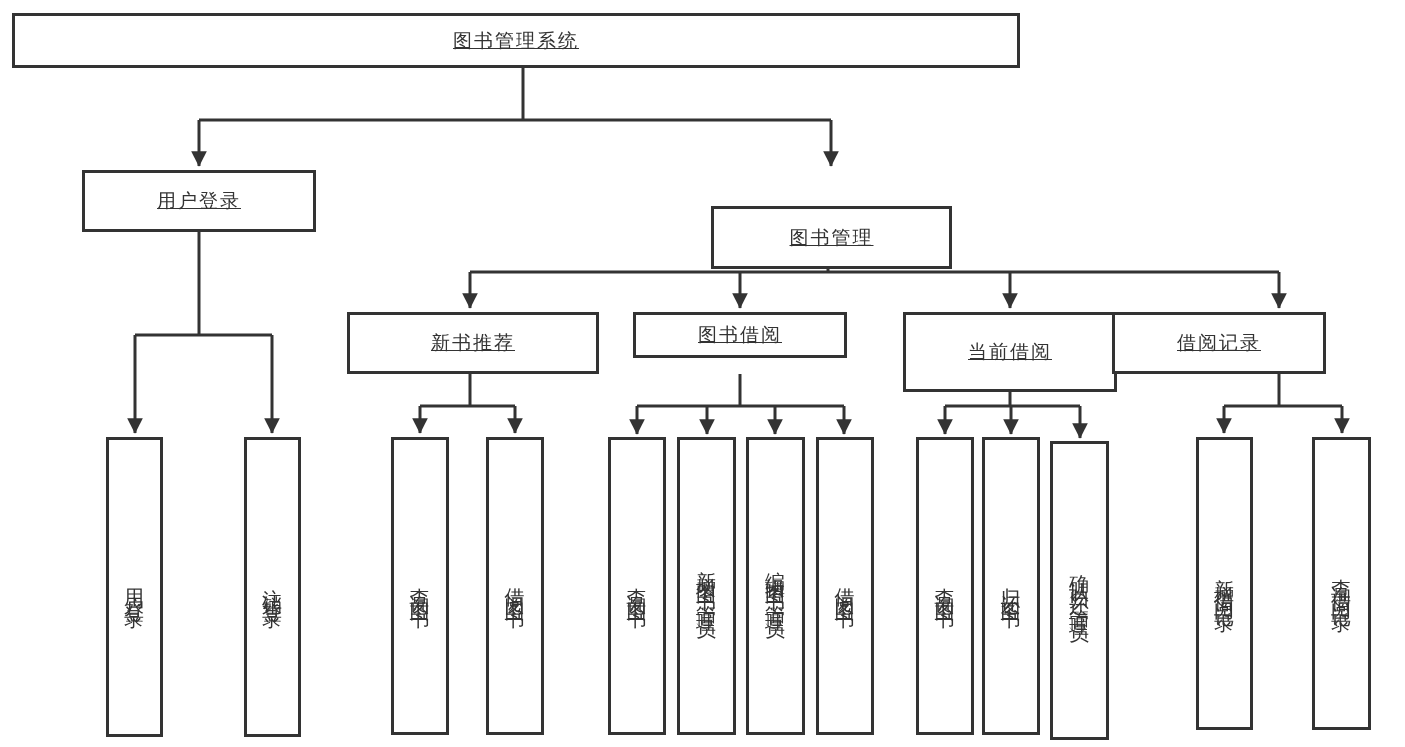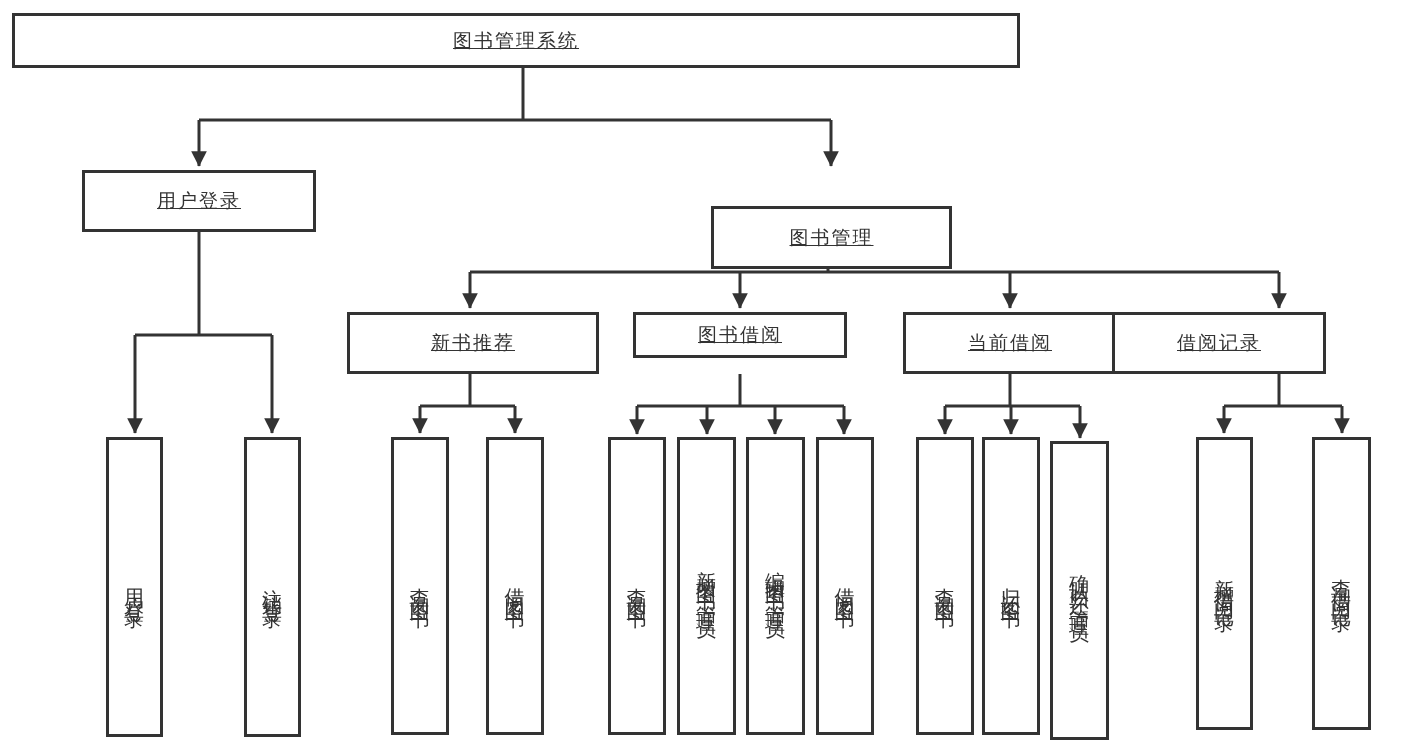--- a/index.html
+++ b/index.html
@@ -112,21 +112,21 @@
   <div class="hbox" style="left:711px;top:170px;width:241px;height:63px;margin-top:36px;">
     <span>图书管理</span>
   </div>
 
   <div class="hbox" style="left:347px;top:312px;width:252px;height:62px;">
     <span>新书推荐</span>
   </div>
   <div class="hbox" style="left:633px;top:312px;width:214px;height:46px;">
     <span>图书借阅</span>
   </div>
-  <div class="hbox" style="left:903px;top:312px;width:214px;height:62px;">
+  <div class="hbox" style="left:903px;top:312px;width:214px;height:80px;">
     <span>当前借阅</span>
   </div>
   <div class="hbox" style="left:1112px;top:312px;width:214px;height:62px;">
     <span>借阅记录</span>
   </div>
 
   <div class="vbox" style="left:106px;top:437px;width:57px;height:300px;">
     <span class="vtext">用户登录</span>
   </div>
   <div class="vbox" style="left:244px;top:437px;width:57px;height:300px;">

